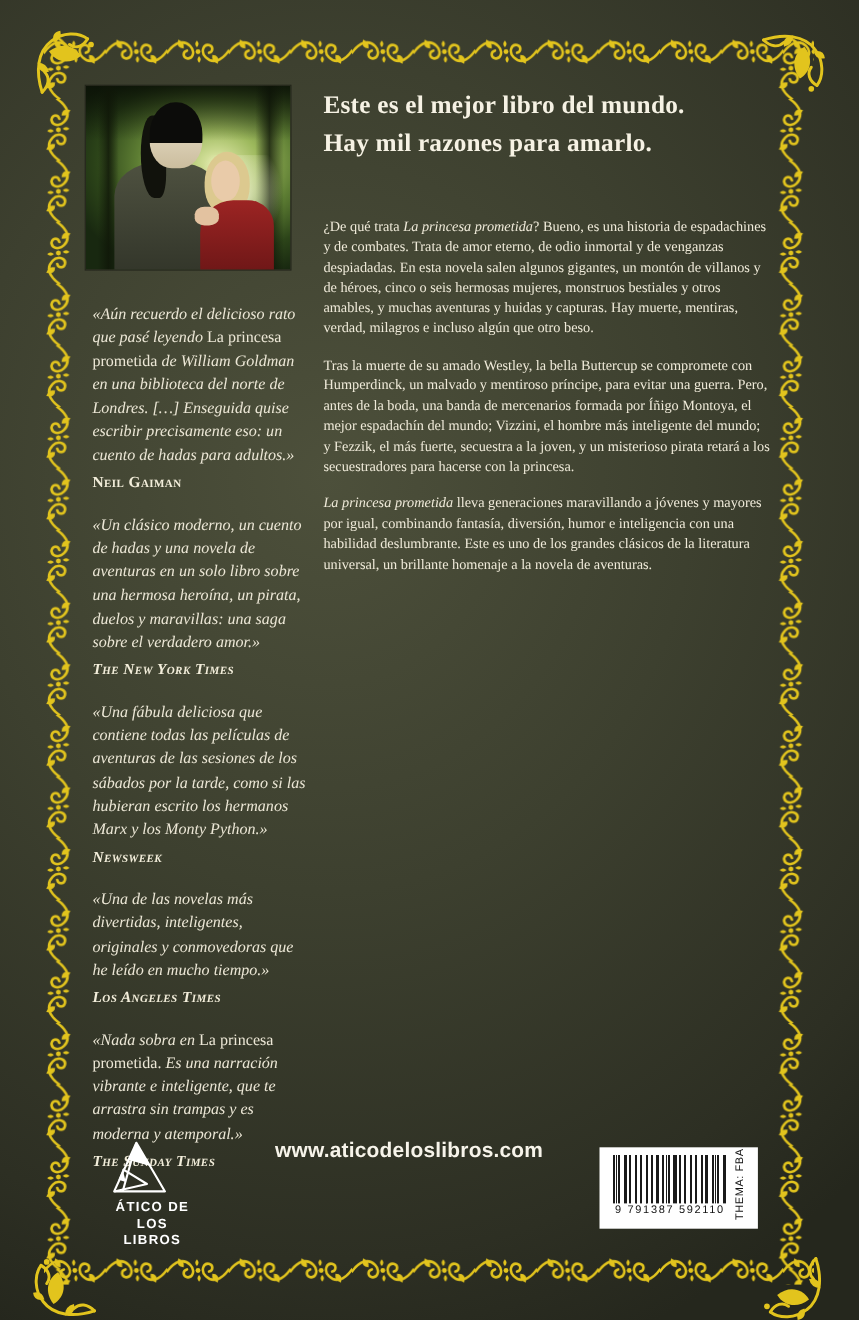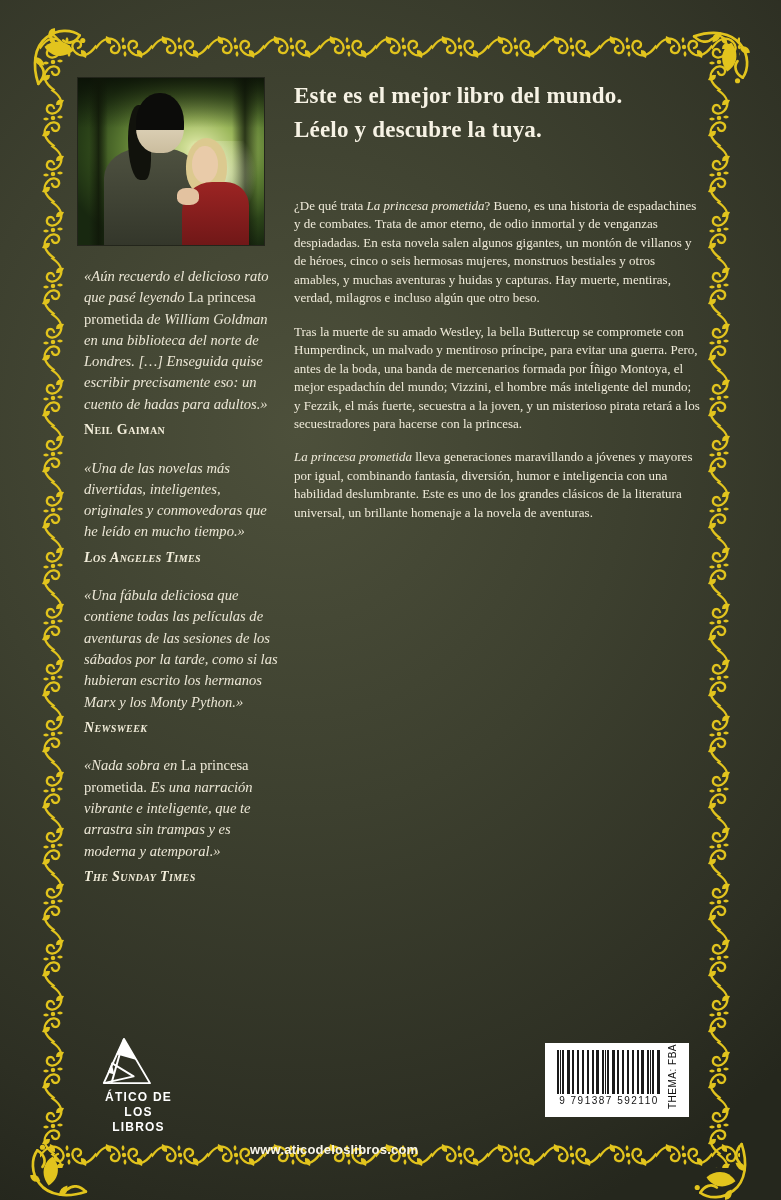--- a/index.html
+++ b/index.html
@@ -50,33 +50,33 @@
     background:#e3c2a0; border-radius:40%; }
   
   .headline { position:absolute; left:294px; top:79px; width:412px;
     font-size:23px; font-weight:700; line-height:1.46; color:#f6f2e4; letter-spacing:.2px; }
   .synopsis { position:absolute; left:294px; top:197px; width:406px;
     font-size:13px; line-height:1.42; color:#efead9; }
   .synopsis p { margin:0 0 15px 0; }
   
   .quotes { position:absolute; left:84px; top:260px; width:198px;
     font-size:14.6px; line-height:1.46; color:#ece7d6; }
-  .quote { margin:6px 0 17px 0;font-family:Liberation Serif, serif; }
+  .quote { margin:16px 0 17px 0;font-family:Liberation Serif, serif; }
   .qtext { margin:0; font-style:italic; }
   .qtext .roman { font-style:normal; }
   .attr { margin:5px 0 0 0; font-style:normal; font-weight:700;
     font-variant:small-caps; letter-spacing:.4px; font-size:14px; color:#f2edda; }
   .attr.press { font-style:italic; }
   
   .publisher { position:absolute; left:76px; top:1036px; width:96px; text-align:center; }
   .publisher svg { display:block; margin:0 auto 4px auto; }
   .logo-text { font-family:"Liberation Sans", sans-serif; font-weight:700;
     font-size:12px; line-height:1.25; color:#ffffff; letter-spacing:1.2px;margin-left:29px; }
-  .website { position:absolute; left:250px; top:1142px; width:300px;
-    font-family:"Liberation Sans", sans-serif; font-weight:700; font-size:13px;
+  .website { position:absolute; left:250px; top:1036px; width:300px;
+    font-family:"Liberation Sans", sans-serif; font-weight:700; font-size:19px;
     color:#f7f4ea; letter-spacing:.2px; }
   .barcode { position:absolute; left:545px; top:1043px; width:144px; height:74px;
     background:#ffffff; }
   .bars { position:absolute; left:12px; top:7px; width:104px; height:44px;
     background-color:#ffffff;
     background-image:
       repeating-linear-gradient(90deg, #191919 0 2px, rgba(0,0,0,0) 2px 5px),
       repeating-linear-gradient(90deg, rgba(0,0,0,0) 0 3px, #191919 3px 4px, rgba(0,0,0,0) 4px 9px);
   }
   .barcode-number { position:absolute; left:2px; top:52px; width:124px; text-align:center;
@@ -168,41 +168,45 @@
     <div class="man-hair"></div>
     <div class="man-head"></div>
     <div class="woman-hair"></div>
     <div class="woman-face"></div>
     <div class="dress"></div>
     <div class="arm"></div>
   </div>
 
   <div class="headline">
     <div>Este es el mejor libro del mundo.</div>
-    <div>Léelo y descubre la tuya.</div>
+    <div>Hay mil razones para amarlo.</div>
   </div>
 
   <div class="synopsis">
     <p><span>¿De qué trata </span><i>La princesa prometida</i><span>? Bueno, es una historia de espadachines y de combates. Trata de amor eterno, de odio inmortal y de venganzas despiadadas. En esta novela salen algunos gigantes, un montón de villanos y de héroes, cinco o seis hermosas mujeres, monstruos bestiales y otros amables, y muchas aventuras y huidas y capturas. Hay muerte, mentiras, verdad, milagros e incluso algún que otro beso.</span></p>
     <p>Tras la muerte de su amado Westley, la bella Buttercup se compromete con Humperdinck, un malvado y mentiroso príncipe, para evitar una guerra. Pero, antes de la boda, una banda de mercenarios formada por Íñigo Montoya, el mejor espadachín del mundo; Vizzini, el hombre más inteligente del mundo; y Fezzik, el más fuerte, secuestra a la joven, y un misterioso pirata retará a los secuestradores para hacerse con la princesa.</p>
     <p><i>La princesa prometida</i><span> lleva generaciones maravillando a jóvenes y mayores por igual, combinando fantasía, diversión, humor e inteligencia con una habilidad deslumbrante. Este es uno de los grandes clásicos de la literatura universal, un brillante homenaje a la novela de aventuras.</span></p>
   </div>
 
   <div class="quotes">
     <div class="quote">
       <p class="qtext"><span style="font-style:italic">«Aún recuerdo el delicioso rato que pasé leyendo </span><span class="roman">La princesa prometida</span><span style="font-style:italic"> de William Goldman en una biblioteca del norte de Londres. […] Enseguida quise escribir precisamente eso: un cuento de hadas para adultos.»</span></p>
       <p class="attr">Neil Gaiman</p>
     </div>
     <div class="quote">
+      <p class="qtext">«Un clásico moderno, un cuento de hadas y una novela de aventuras en un solo libro sobre una hermosa heroína, un pirata, duelos y maravillas: una saga sobre el verdadero amor.»</p>
+      <p class="attr press">The New York Times</p>
+    </div>
+    <div class="quote">
+      <p class="qtext">«Una fábula deliciosa que contiene todas las películas de aventuras de las sesiones de los sábados por la tarde, como si las hubieran escrito los hermanos Marx y los Monty Python.»</p>
+      <p class="attr press">Newsweek</p>
+    </div>
+    <div class="quote">
       <p class="qtext">«Una de las novelas más divertidas, inteligentes, originales y conmovedoras que he leído en mucho tiempo.»</p>
       <p class="attr press">Los Angeles Times</p>
-    </div>
-    <div class="quote">
-      <p class="qtext">«Una fábula deliciosa que contiene todas las películas de aventuras de las sesiones de los sábados por la tarde, como si las hubieran escrito los hermanos Marx y los Monty Python.»</p>
-      <p class="attr press">Newsweek</p>
     </div>
     <div class="quote">
       <p class="qtext"><span style="font-style:italic">«Nada sobra en </span><span class="roman">La princesa prometida.</span><span style="font-style:italic"> Es una narración vibrante e inteligente, que te arrastra sin trampas y es moderna y atemporal.»</span></p>
       <p class="attr press">The Sunday Times</p>
     </div>
   </div>
 
   <div class="publisher">
     <svg width="58" height="50" viewBox="0 0 60 52">
       <g fill="none" stroke="#ffffff" stroke-width="2" stroke-linejoin="round">

